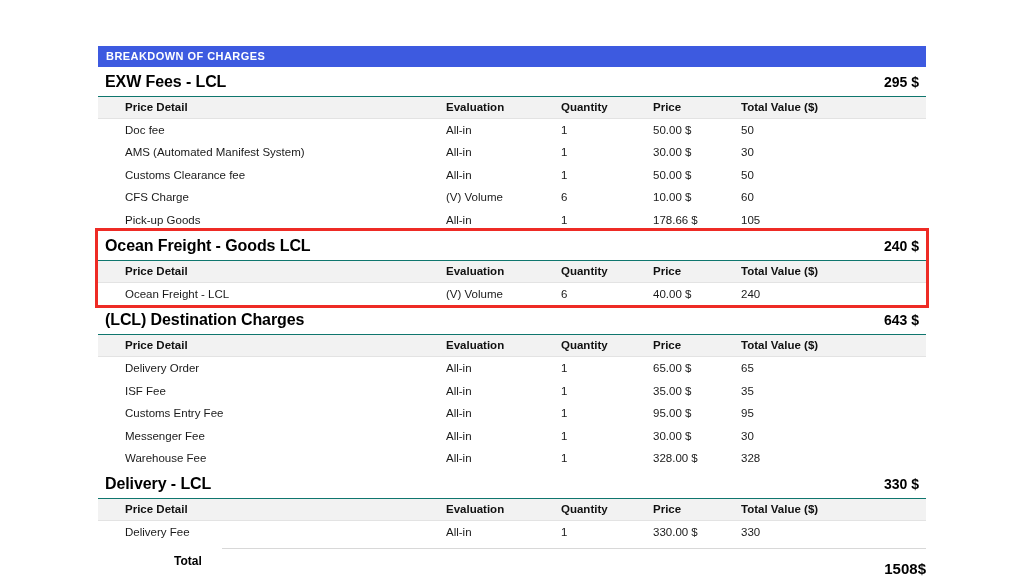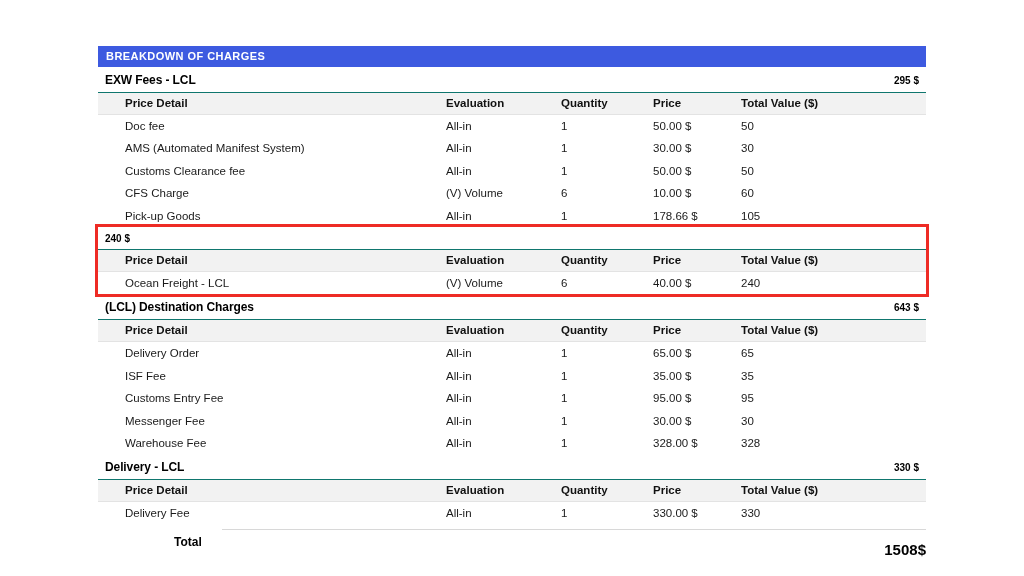--- a/index.html
+++ b/index.html
@@ -37,27 +37,27 @@
   .section { position: relative; }
 
   .section-head {
     display: flex;
     align-items: baseline;
     justify-content: space-between;
     padding: 6px 7px 5px 7px;
     box-sizing: border-box;
   }
   .section-title {
-    font-size: 12px;
+    font-size: 16px;
     font-weight: bold;
     color: #000000;
     letter-spacing: -0.1px;
   }
   .section-total {
-    font-size: 10px;
+    font-size: 14px;
     font-weight: bold;
     color: #000000;
   }
 
   
   table.charges {
     width: 100%;
     border-collapse: collapse;
     table-layout: fixed;
   }
@@ -180,20 +180,21 @@
               <td class="c-eval">All-in</td>
               <td class="c-qty">1</td>
               <td class="c-price">178.66 $</td>
               <td class="c-total">105</td>
             </tr>
           </tbody>
         </table>
       </div>
       <div class="section highlight">
         <div class="section-head">
+          <div class="section-title">Ocean Freight - Goods LCL</div>
           <div class="section-total">240 $</div>
         </div>
         <table class="charges">
           <thead>
             <tr>
               <th class="c-detail">Price Detail</th>
               <th class="c-eval">Evaluation</th>
               <th class="c-qty">Quantity</th>
               <th class="c-price">Price</th>
               <th class="c-total">Total Value ($)</th>

